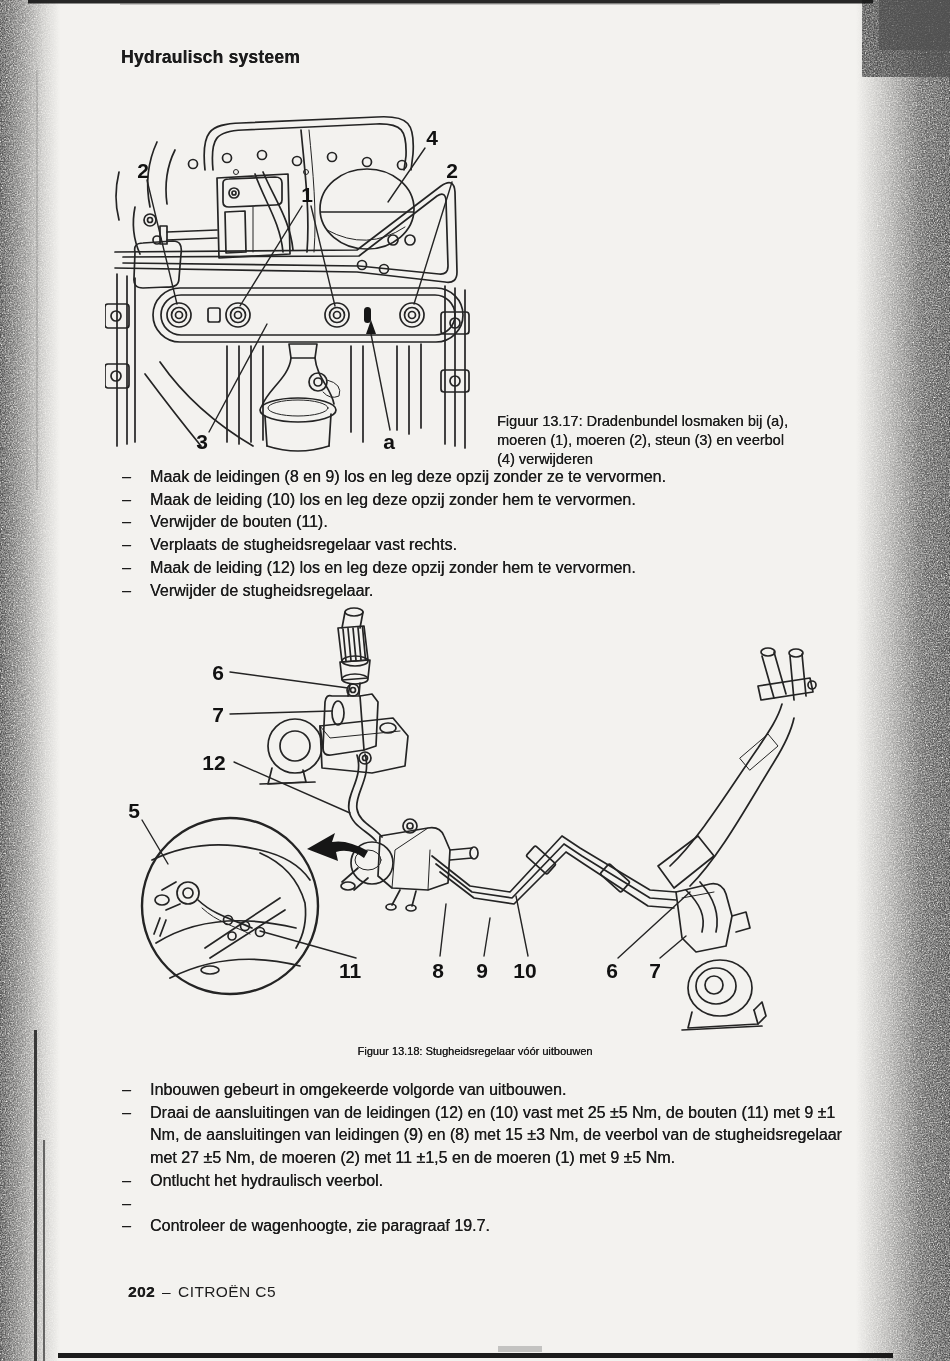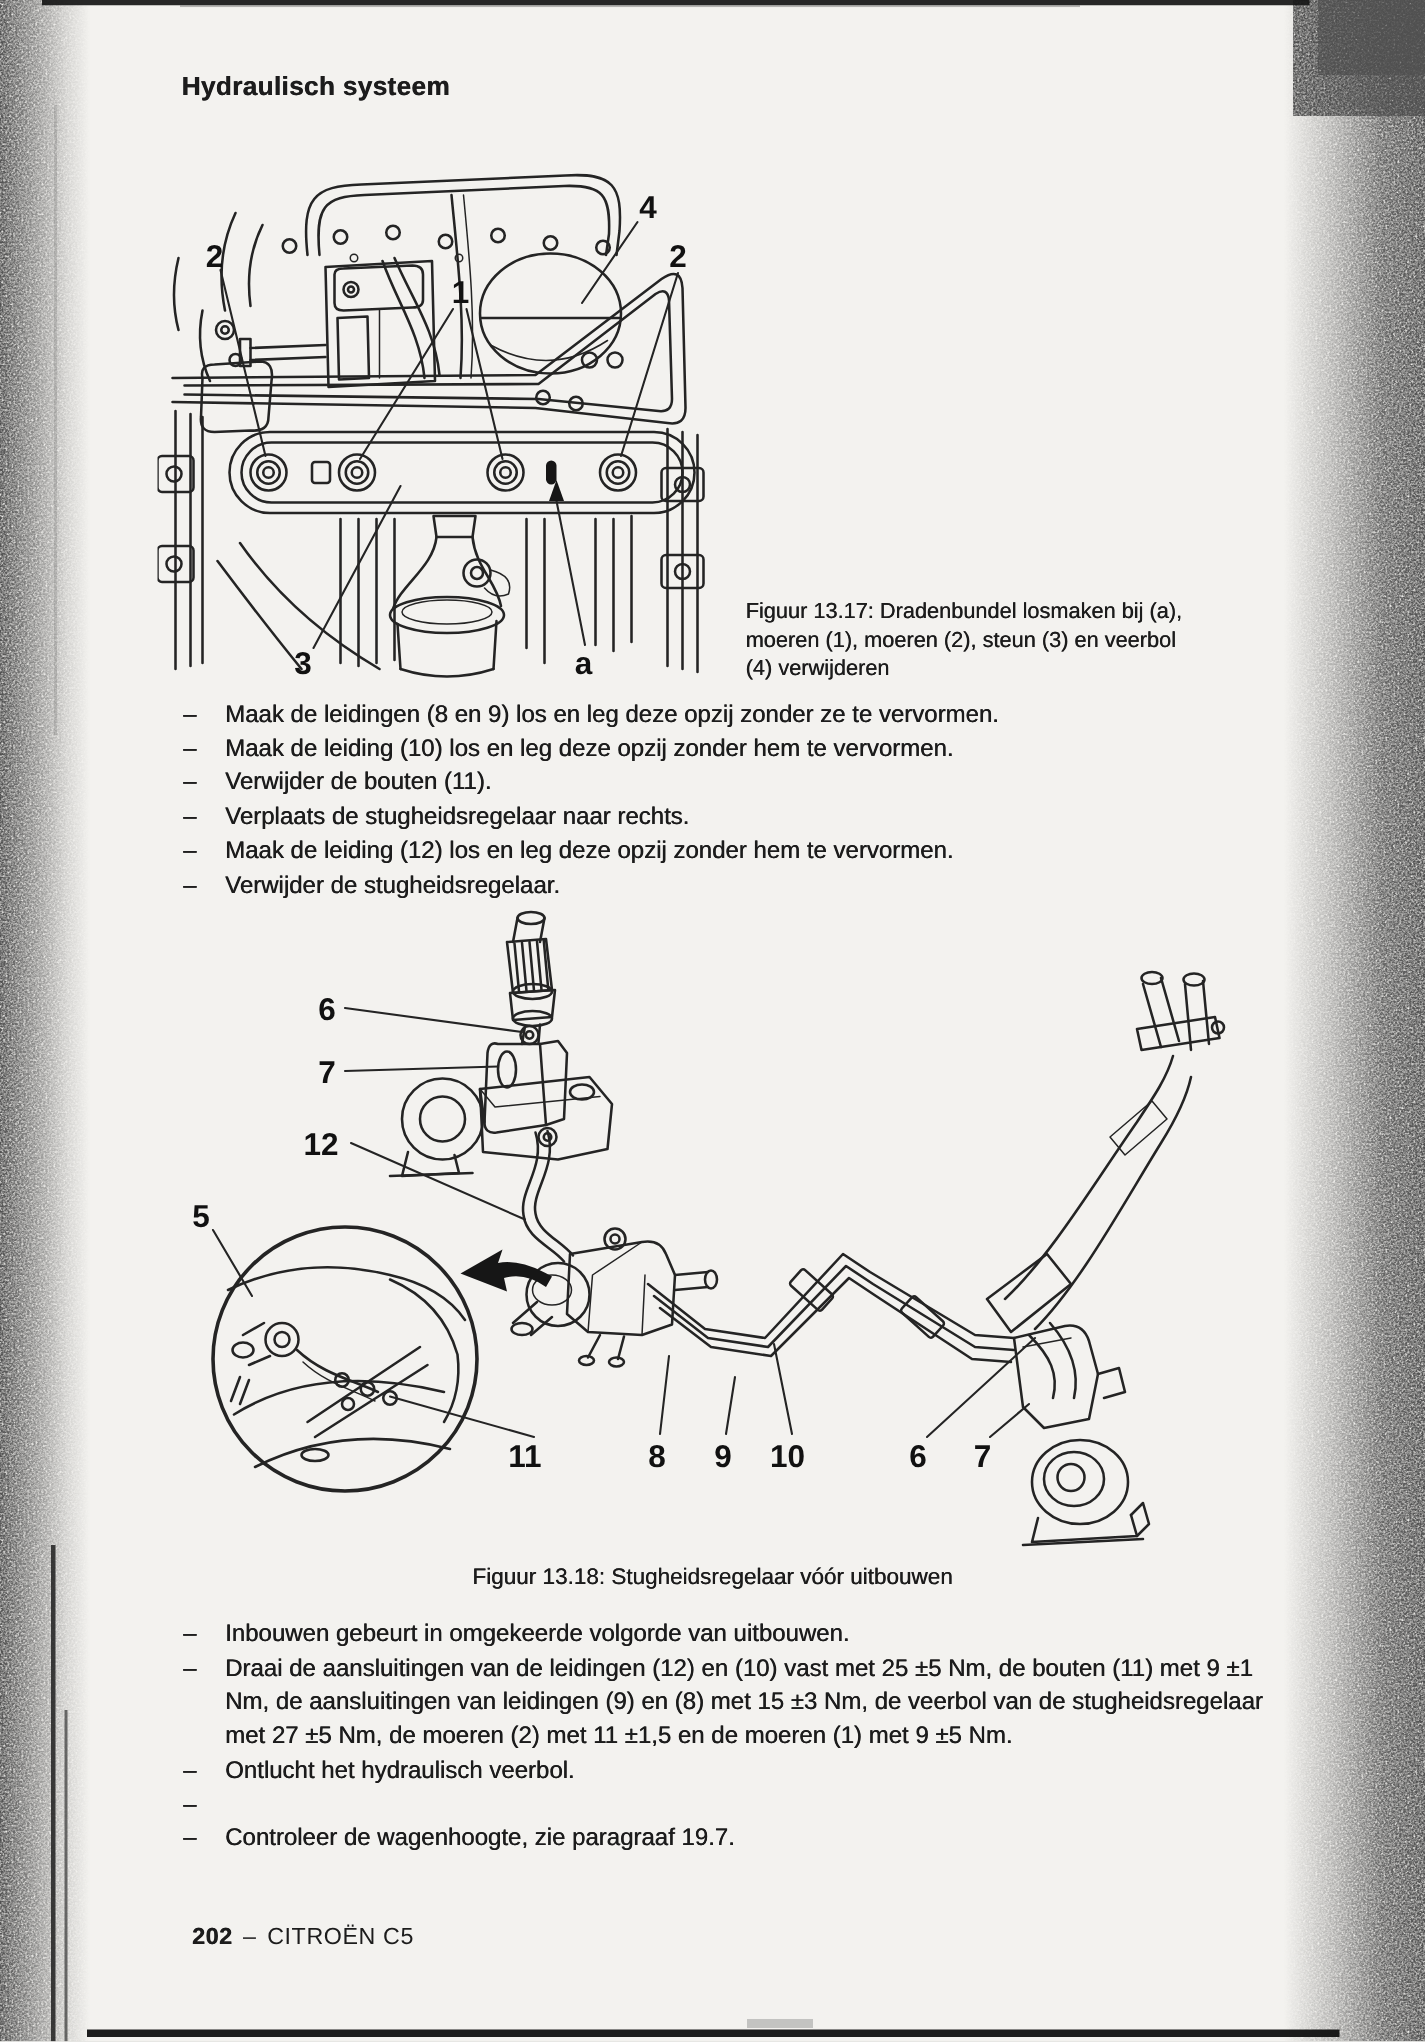--- a/index.html
+++ b/index.html
@@ -6,22 +6,22 @@
   .page{position:relative;width:950px;height:1361px;background:#f3f2ef;overflow:hidden;
         font-family:"Liberation Sans",sans-serif;color:#1c1c1c;}
   .edge-layer{position:absolute;left:0;top:0;z-index:1;pointer-events:none;}
   .content{position:absolute;left:0;top:0;width:950px;height:1054px;z-index:2;}
   .title{position:absolute;left:121px;top:47px;font-size:17.5px;font-weight:700;letter-spacing:.2px;
          text-shadow:.3px 0 0 currentColor;}
   .fig{position:absolute;}
   .fig1{left:105px;top:112px;width:400px;height:350px;}
   .fig2{left:110px;top:598px;width:760px;height:440px;}
   .caption{font-size:14.5px;line-height:19px;text-shadow:.25px 0 0 currentColor;}
-  .caption1{position:absolute;left:497px;top:399px;width:296px;}
-  .caption2{position:absolute;left:0;top:1042px;width:950px;text-align:center;font-size:15px;}
+  .caption1{position:absolute;left:497px;top:412px;width:296px;}
+  .caption2{position:absolute;left:0;top:1042px;width:950px;text-align:center;font-size:11px;}
   .steps{position:absolute;left:122px;}
   .steps1{top:466px;width:712px;}
   .steps2{top:1079px;width:730px;}
   .step{display:flex;font-size:16px;line-height:22.7px;text-shadow:.3px 0 0 currentColor;}
   .step .dash{width:28px;flex:none;}
   .footer{position:absolute;left:128px;top:1283px;font-size:15.5px;letter-spacing:.4px;}
   .footer .pageno{font-weight:700;text-shadow:.3px 0 0 currentColor;margin-top:20px;}
   .footer .sep{margin:0 7px;}
   
   .lineart path,.lineart circle,.lineart ellipse,.lineart line,.lineart rect,
@@ -236,21 +236,21 @@
       <div class="step">
           <span class="dash">–</span>
           <span>Maak de leiding (10) los en leg deze opzij zonder hem te vervormen.</span>
         </div>
       <div class="step">
           <span class="dash">–</span>
           <span>Verwijder de bouten (11).</span>
         </div>
       <div class="step">
           <span class="dash">–</span>
-          <span>Verplaats de stugheidsregelaar naar rechts.</span>
+          <span>Verplaats de stugheidsregelaar vast rechts.</span>
         </div>
       <div class="step">
           <span class="dash">–</span>
           <span>Maak de leiding (12) los en leg deze opzij zonder hem te vervormen.</span>
         </div>
       <div class="step">
           <span class="dash">–</span>
           <span>Verwijder de stugheidsregelaar.</span>
         </div>
     </div>

